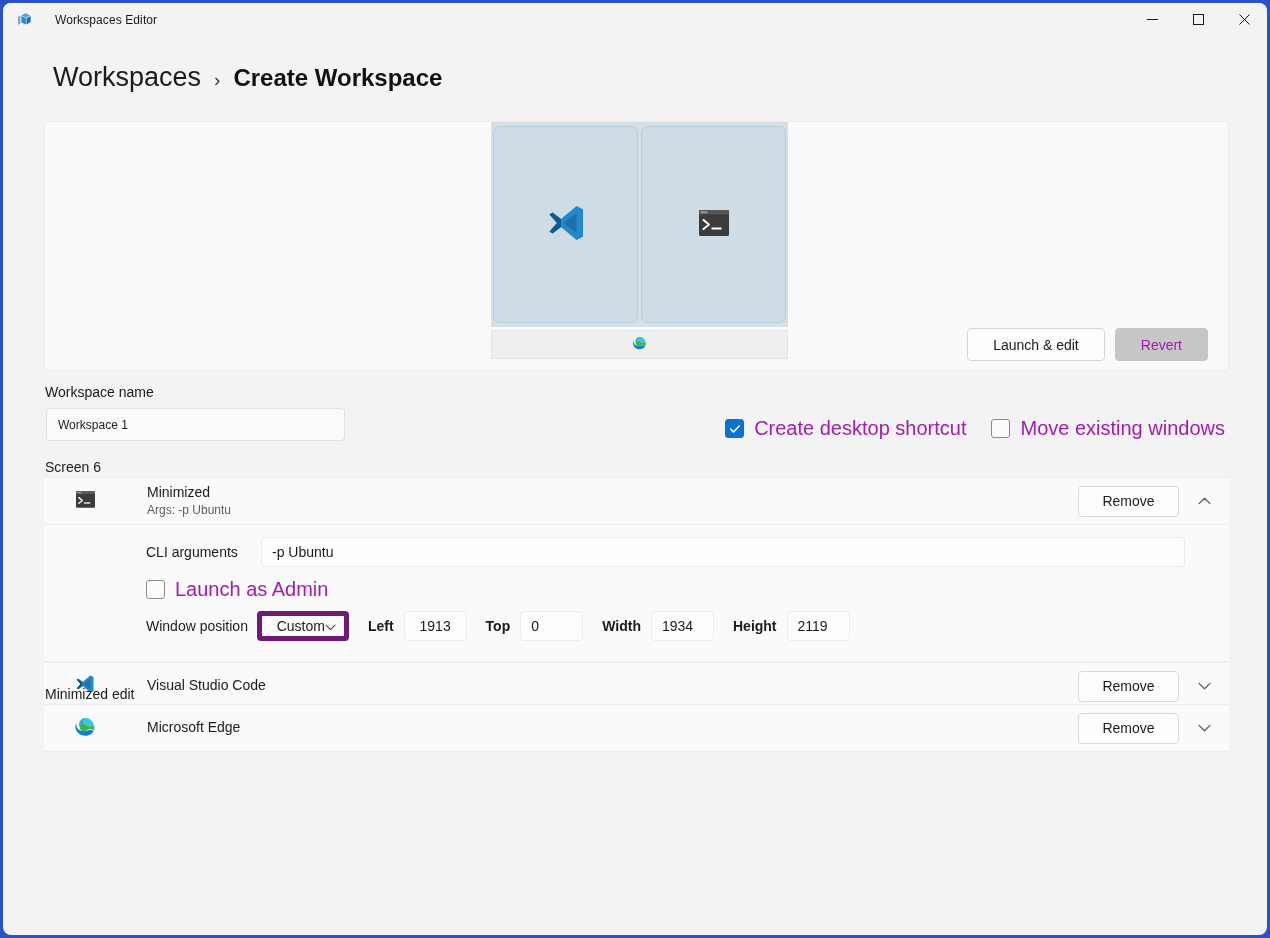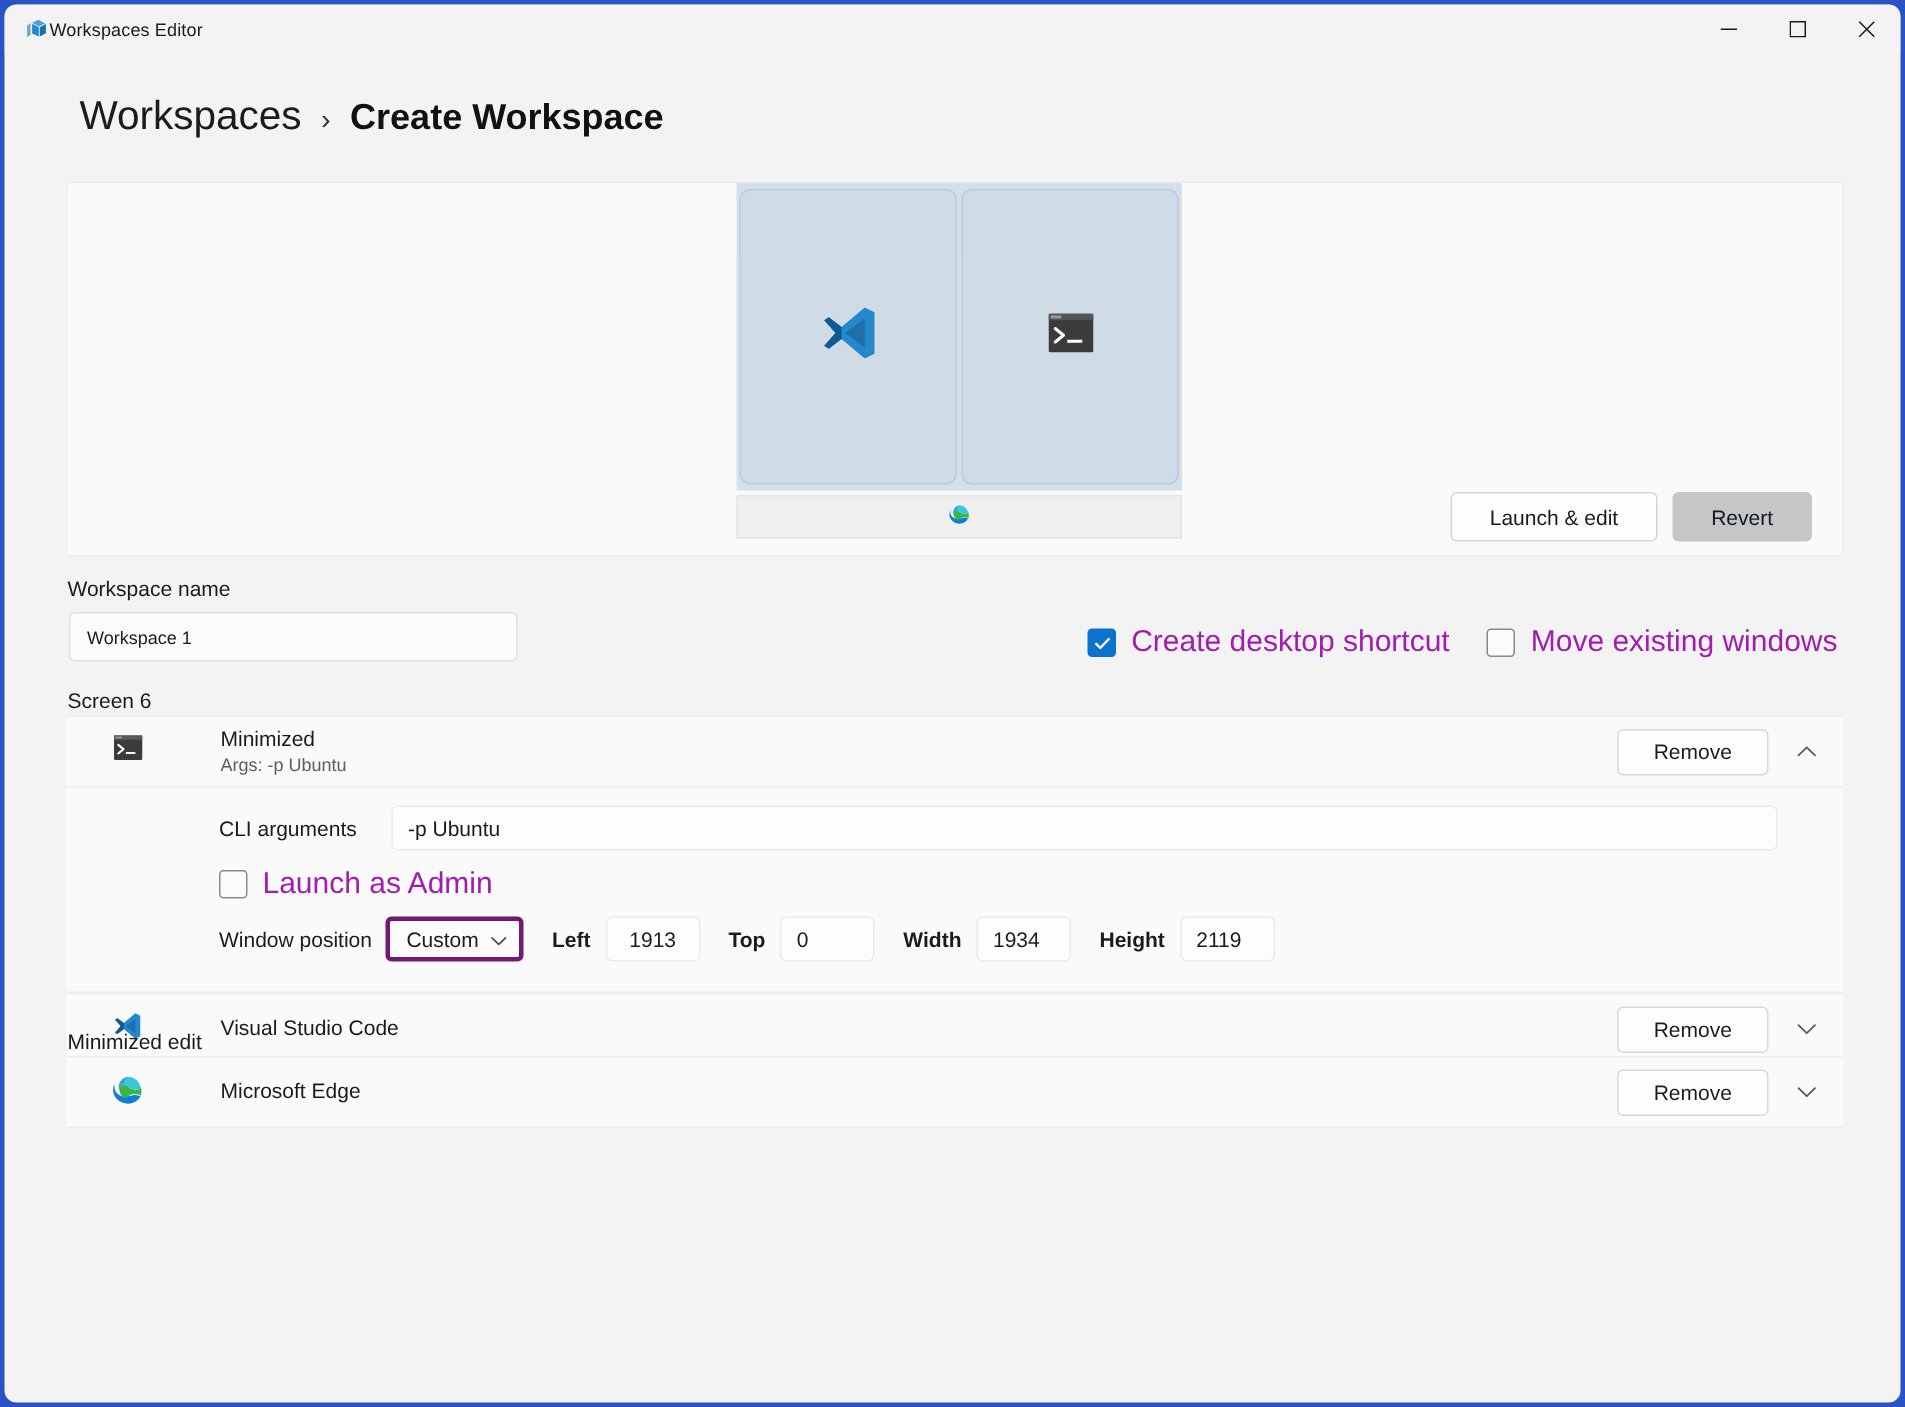--- a/index.html
+++ b/index.html
@@ -21,21 +21,21 @@
   #titlebar {
     height: 33px;
     display: flex;
     align-items: center;
     background: #f3f3f3;
     position: relative;
   }
   #title-left {
     display: flex;
     align-items: center;
-    gap: 1px;
+    gap: 23px;
     padding-left: 13px;
     text-align: center;
   }
   #app-icon { width: 16px; height: 16px; display: block; }
   #app-title {
     font-size: 12px;
     color: #1a1a1a;
     letter-spacing: 0.1px;
   }
   #wincontrols {
@@ -134,21 +134,21 @@
     background: #fdfdfd;
     color: #1b1b1b;
     display: flex;
     align-items: center;
     justify-content: center;
     cursor: pointer;
   }
   .btn.disabled {
     background: #c6c6c6;
     border-color: #c6c6c6;
-    color: #0f172a;
+    color: #a21caf;
     cursor: default;
   }
   .btn.primary {
     background: #0b72cd;
     border-color: #0b72cd;
     color: #ffffff;
     font-weight: 400;
   }
 
   
@@ -276,26 +276,26 @@
     color: #1b1b1b;
     padding: 0 10px;
     outline: none;
   }
   #cli-input { width: 924px; }
   .num-input { width: 63px; text-align: left; }
   #admin-row { height: 36px; }
   .select-box {
     height: 30px;
     width: 92px;
-    border: 3px solid #701a75;
+    border: 5px solid #701a75;
     border-radius: 4px;
     background: #fbfbfb;
     display: flex;
     align-items: center;
-    justify-content: space-between;
+    justify-content: flex-end;
     padding: 0 8px 0 11px;
     font-size: 14px;
     color: #1b1b1b;
     cursor: pointer;
   }
   #pos-row { gap: 0; }
   #pos-row .dlabel.inline { margin-right: 9px; }
   .field-gap { margin-left: 19px; font-weight: bold; }
 
   

